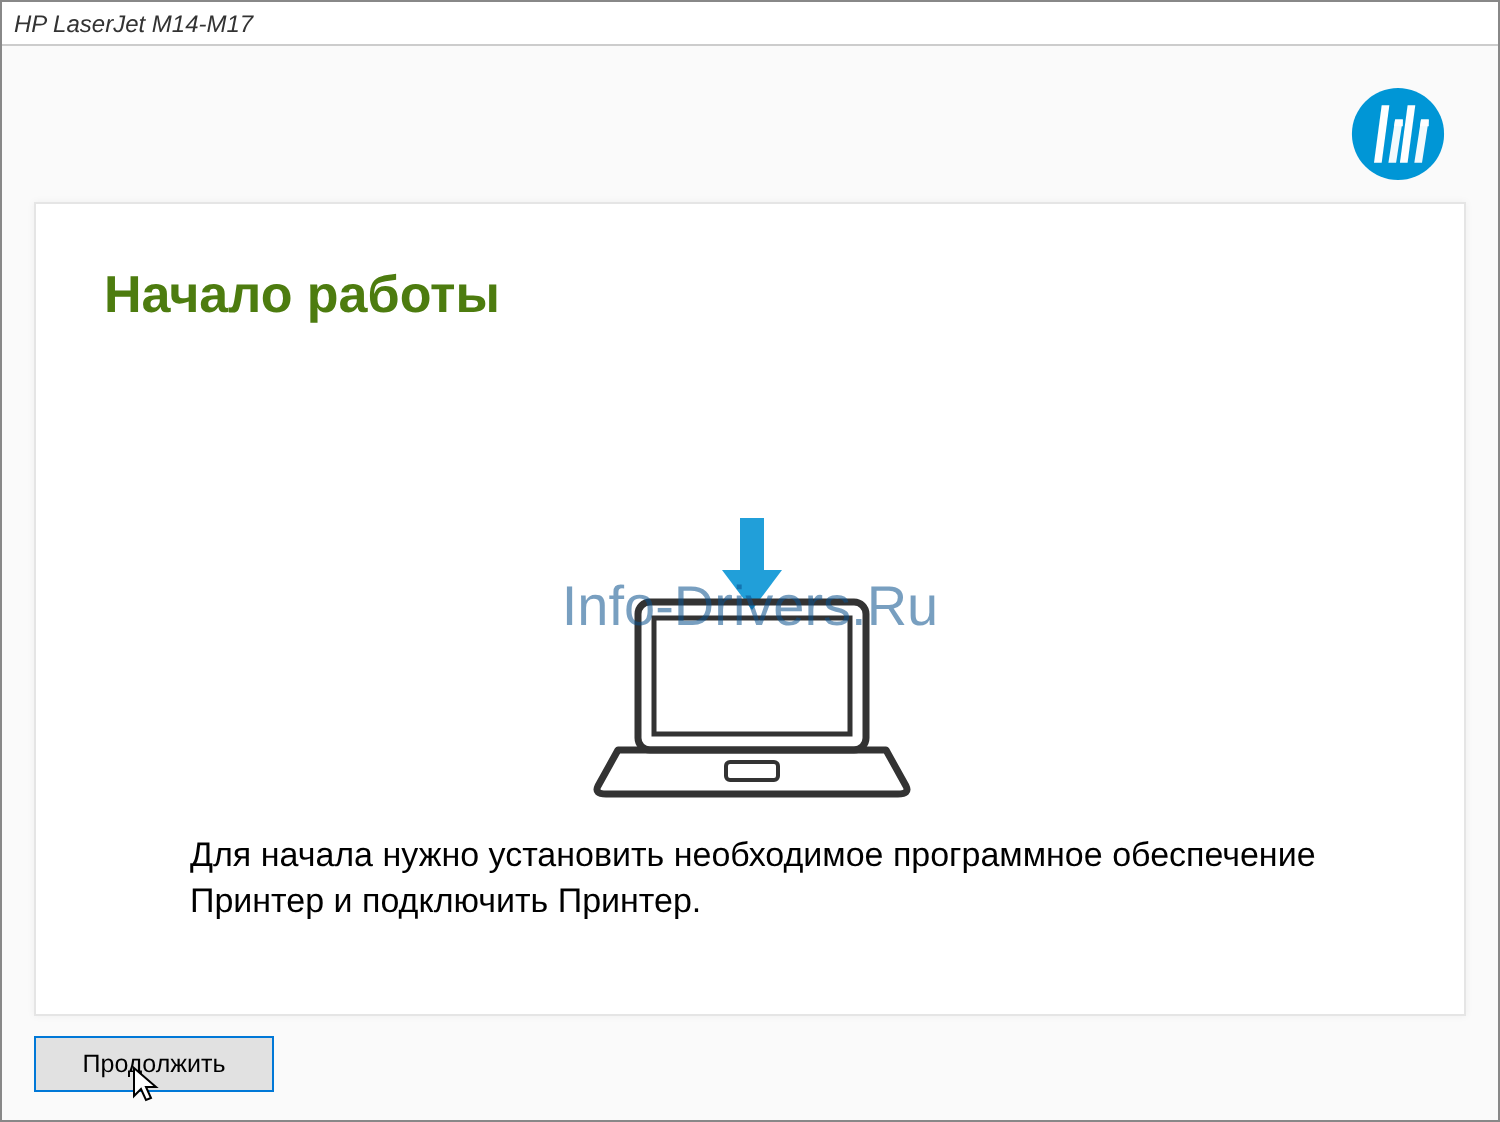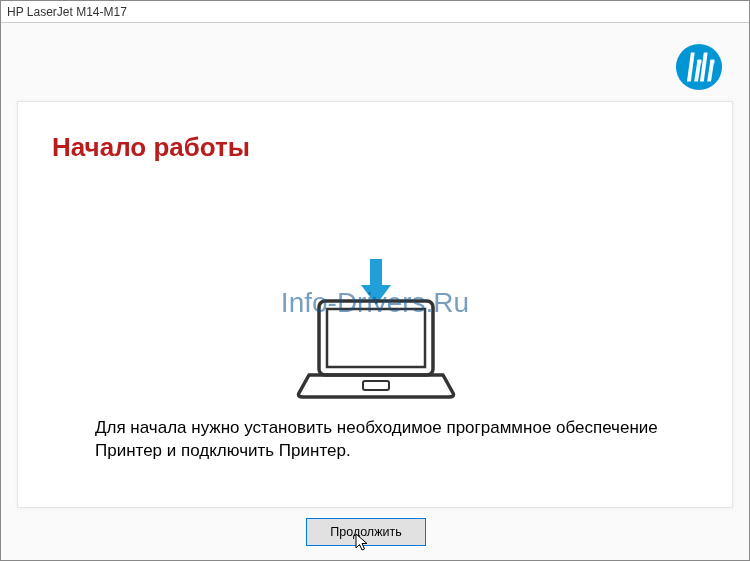--- a/index.html
+++ b/index.html
@@ -23,20 +23,21 @@
     }
     .titlebar {
       height: 22px;
       border-bottom: 1px solid #ccc;
       display: flex;
       align-items: center;
       padding: 0 6px;
       font-size: 12px;
       color: #333;
       background: #fff;
+      font-style: italic;
     }
     .outer-area {
       flex: 1;
       background: #fafafa;
       padding: 16px 16px 0 16px;
       display: flex;
       flex-direction: column;
     }
     .logo-row {
       display: flex;
@@ -52,21 +53,21 @@
       background: #fff;
       border: 1px solid #e5e5e5;
       box-shadow: 0 0 4px rgba(0,0,0,0.05);
       padding: 30px 34px 24px 34px;
       display: flex;
       flex-direction: column;
     }
     .card-title {
       font-size: 26px;
       font-weight: bold;
-      color: #b91c1c;
+      color: #4d7c0f;
       margin-bottom: 20px;
     }
     .illustration-wrap {
       flex: 1;
       display: flex;
       align-items: flex-end;
       justify-content: center;
       position: relative;
     }
     .laptop-svg {
@@ -87,21 +88,21 @@
     .description {
       font-size: 17px;
       color: #000;
       line-height: 1.35;
       margin-top: 10px;
       margin-bottom: 20px;
       margin-left: 43px;
     }
     .button-row {
       display: flex;
-      justify-content: center;
+      justify-content: flex-start;
       padding: 10px 18px 14px 0;
     }
     .continue-btn {
       width: 120px;
       height: 28px;
       background: #e1e1e1;
       border: 1px solid #0078d7;
       font-size: 12.5px;
       color: #000;
       cursor: pointer;

